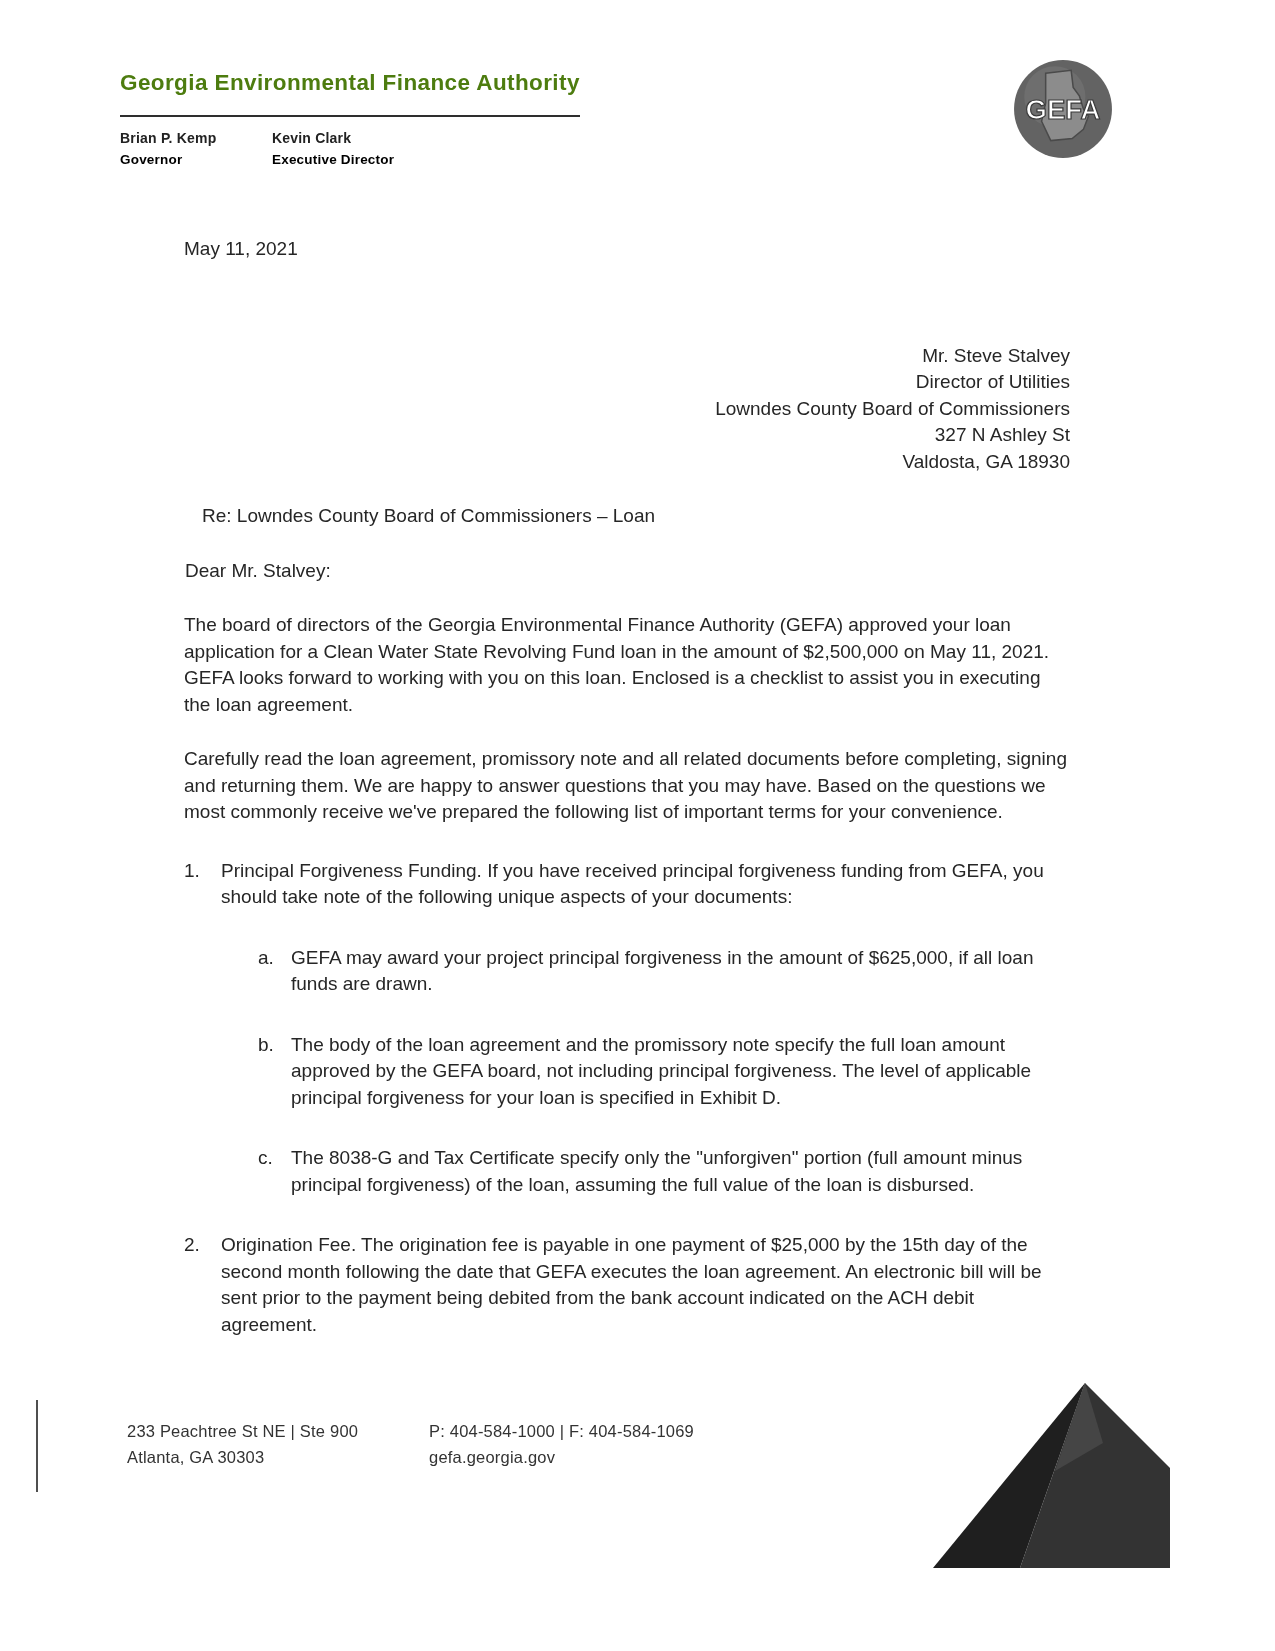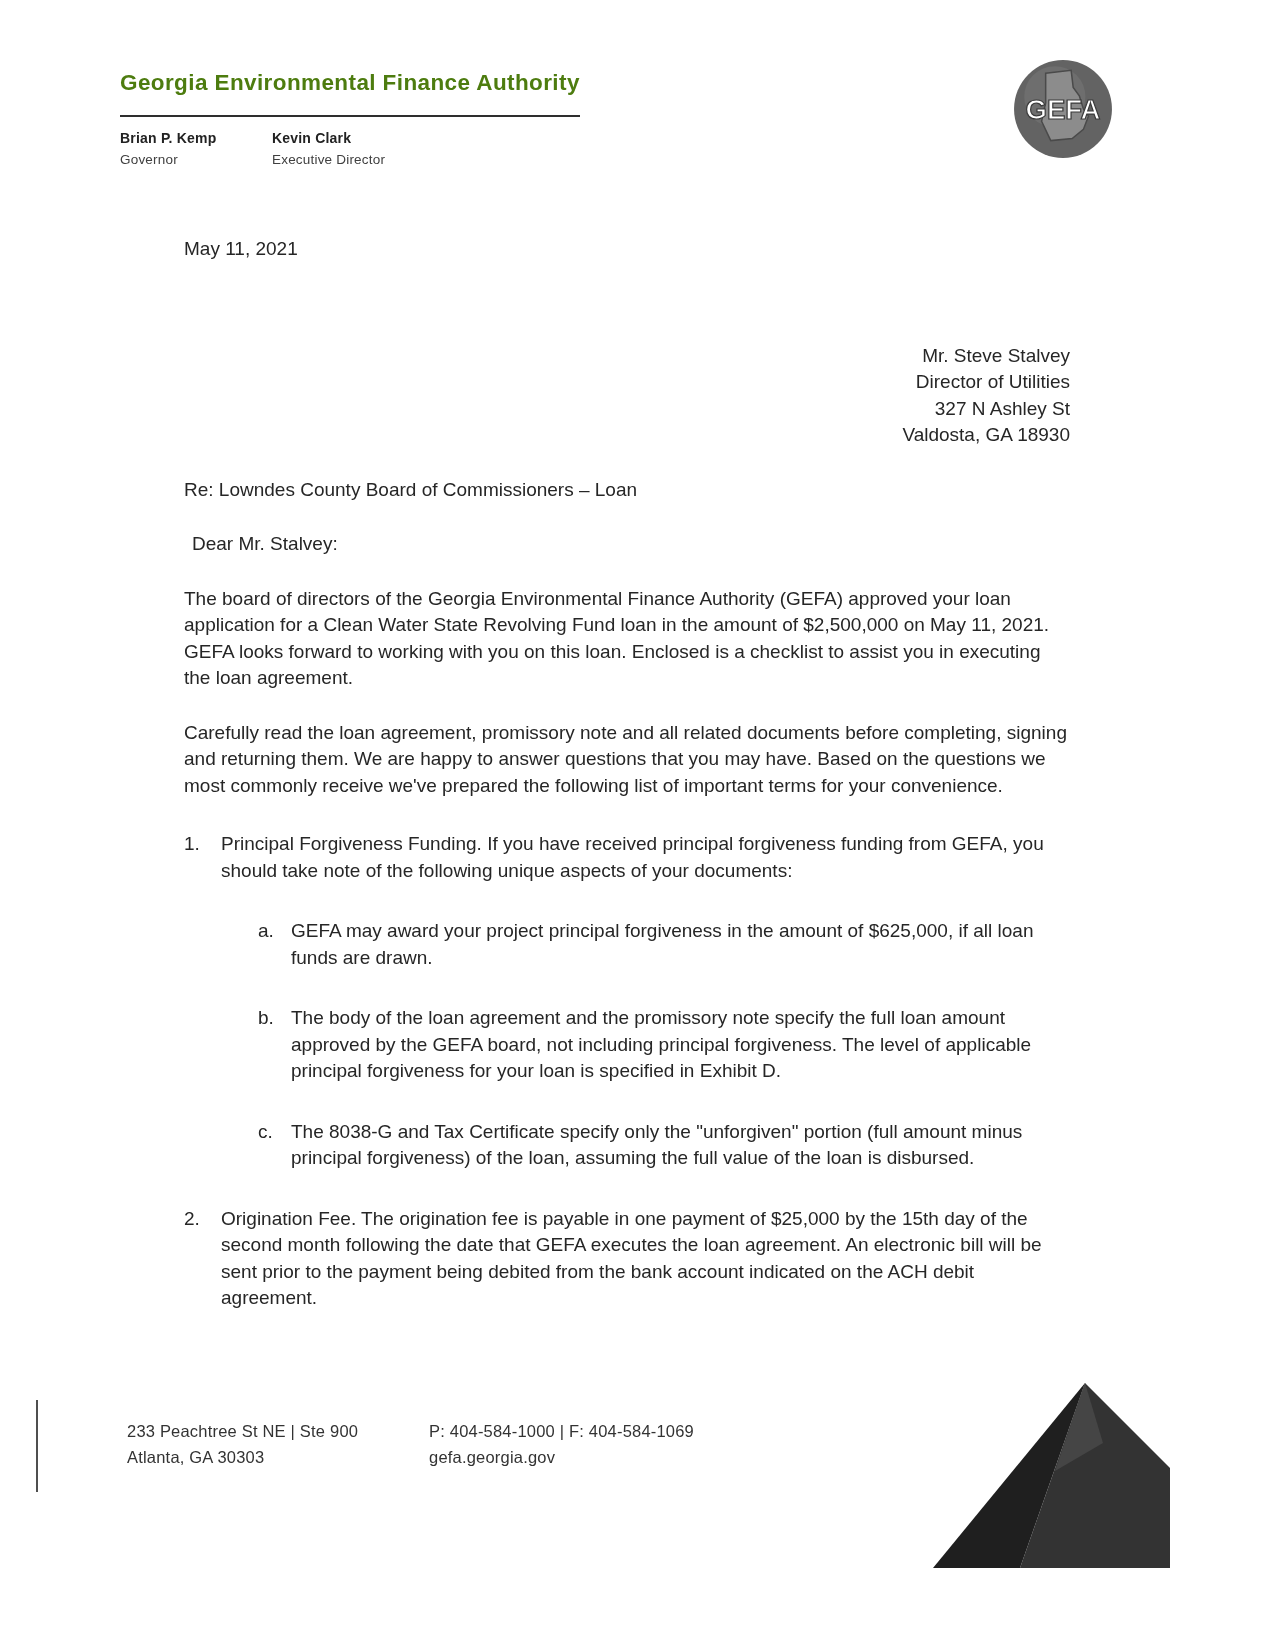--- a/index.html
+++ b/index.html
@@ -19,32 +19,32 @@
     font-size:22.5px;font-weight:600;letter-spacing:0.4px;color:#4d7c0f;
     white-space:nowrap;
   }
   .org-rule{
     position:absolute;left:120px;top:115px;width:460px;height:2px;background:#2e2e2e;
   }
   .official{position:absolute;top:130px;}
   .official.gov{left:120px;}
   .official.dir{left:272px;}
   .official .name{font-size:14px;font-weight:600;color:#222;letter-spacing:0.2px;}
-  .official .title{font-size:13.5px;color:#404040;margin-top:6px;letter-spacing:0.2px;}
+  .official .title{font-size:13.5px;color:#000000;margin-top:6px;letter-spacing:0.2px;font-weight:bold;}
   .logo{position:absolute;left:1012px;top:58px;width:102px;height:102px;}
   
   .letter-body{
     position:absolute;left:184px;top:236px;width:886px;
     font-size:19px;line-height:26.5px;color:#262626;
   }
   .date-line{margin:0 0 80px 0;}
   .addr-line{margin:0;text-align:right;}
   .address-block{margin:0 0 28px 0;}
-  .re-line{margin:0 0 28px 0;}
-  .salutation{margin:0 0 28px 8px;}
+  .re-line{margin:0 0 28px 18px;}
+  .salutation{margin:0 0 28px 1px;}
   .para{margin:0 0 28px 0;}
   .numbered-list{margin-top:32px;}
   .list-item{display:flex;margin:0 0 34px 0;}
   .list-item .num{width:37px;flex:0 0 37px;}
   .list-item .item-body{flex:1;}
   .lead-underline{text-underline-offset:3px;text-align:center;}
   .sublist{margin-top:34px;}
   .subitem{display:flex;margin:0 0 34px 0;padding-left:37px;}
   .subitem:last-child{margin-bottom:0;}
   .subitem .letter{width:33px;flex:0 0 33px;}
@@ -84,20 +84,21 @@
     </div>
   </div>
 
   <div class="letter-body">
 
     <p class="date-line">May 11, 2021</p>
 
     <div class="address-block">
       <p class="addr-line">Mr. Steve Stalvey</p>
       <p class="addr-line">Director of Utilities</p>
+      <p class="addr-line">Lowndes County Board of Commissioners</p>
       <p class="addr-line">327 N Ashley St</p>
       <p class="addr-line">Valdosta, GA 18930</p>
     </div>
 
     <p class="re-line">Re: Lowndes County Board of Commissioners – Loan</p>
 
     <p class="salutation">Dear Mr. Stalvey:</p>
 
     <p class="para">The board of directors of the Georgia Environmental Finance Authority (GEFA) approved your loan application for a Clean Water State Revolving Fund loan in the amount of $2,500,000 on May 11, 2021. GEFA looks forward to working with you on this loan. Enclosed is a checklist to assist you in executing the loan agreement.</p>
     <p class="para">Carefully read the loan agreement, promissory note and all related documents before completing, signing and returning them. We are happy to answer questions that you may have. Based on the questions we most commonly receive we've prepared the following list of important terms for your convenience.</p>

